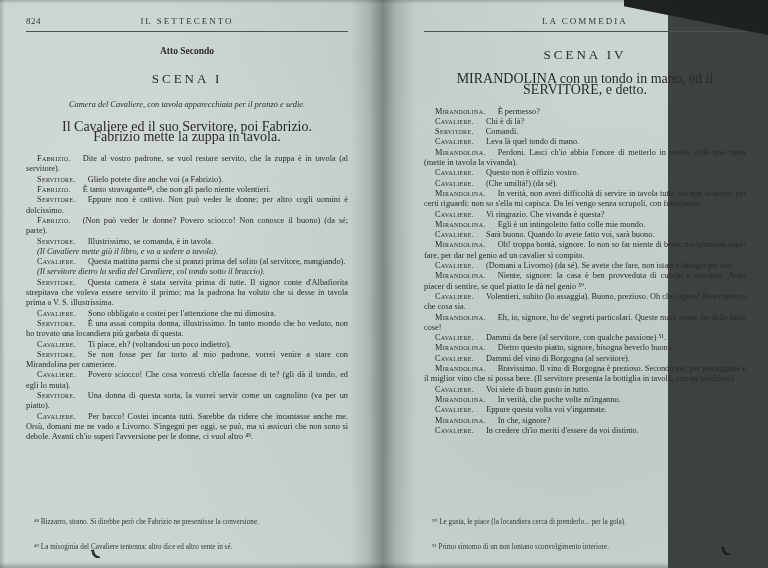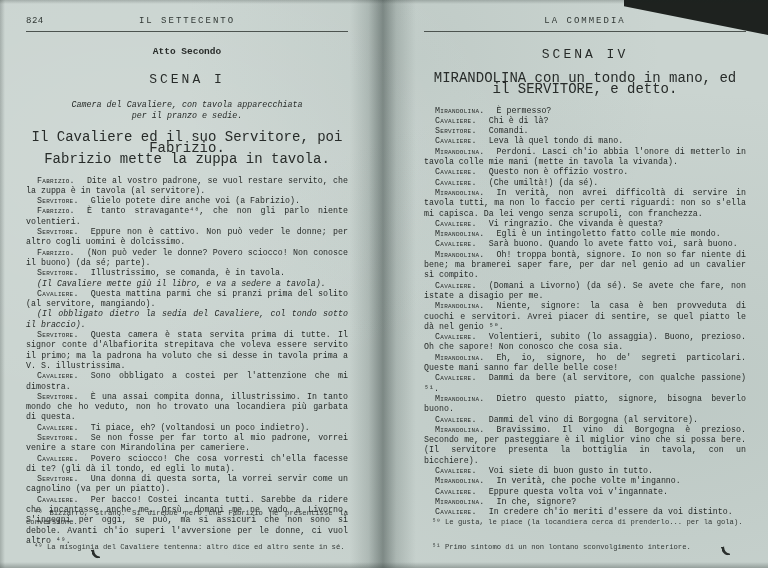--- a/index.html
+++ b/index.html
@@ -2,27 +2,26 @@
 <html><head>
 <meta charset="utf-8">
 <style>
   * { margin:0; padding:0; box-sizing:border-box; }
   html,body { width:768px; height:568px; overflow:hidden; }
   body {
     font-family:"Liberation Serif","DejaVu Serif",serif;
     background:#3c4240;
   }
   .spread {
-    position:relative; width:768px; height:568px;
+    position:relative; width:668px; height:568px;
     background:
       radial-gradient(ellipse at 18% 28%, rgba(255,255,255,0.10), transparent 45%),
       radial-gradient(ellipse at 85% 70%, rgba(130,150,145,0.18), transparent 55%),
       radial-gradient(ellipse at 55% 10%, rgba(120,140,135,0.12), transparent 40%),
       #cad4d0;
-    font-family: Liberation Mono, monospace;
   }
   .page {
     position:absolute; top:16px; height:538px; width:322px;
     color:#272b29; overflow:hidden;
   }
   .page-left-pos { left:26px; }
   .page-right-pos { left:424px; }
 
   .page-header { position:relative; height:12px; font-size:9px; letter-spacing:2px; text-align:center; color:#303734; }
   .pgnum-left  { position:absolute; left:0;  top:0; letter-spacing:0.5px; }
@@ -100,21 +99,21 @@
     <div class="dialogue">
 
     <p class="line"><span class="speaker">Fabrizio.</span><span class="line-text">Dite al vostro padrone, se vuol restare servito, che la zuppa è in tavola (al servitore).</span></p>
         <p class="line"><span class="speaker">Servitore.</span><span class="line-text">Glielo potete dire anche voi (a Fabrizio).</span></p>
         <p class="line"><span class="speaker">Fabrizio.</span><span class="line-text">È tanto stravagante⁴⁸, che non gli parlo niente volentieri.</span></p>
         <p class="line"><span class="speaker">Servitore.</span><span class="line-text">Eppure non è cattivo. Non può veder le donne; per altro cogli uomini è dolcissimo.</span></p>
         <p class="line"><span class="speaker">Fabrizio.</span><span class="line-text">(Non può veder le donne? Povero sciocco! Non conosce il buono) (da sé; parte).</span></p>
         <p class="line"><span class="speaker">Servitore.</span><span class="line-text">Illustrissimo, se comanda, è in tavola.</span></p>
         <p class="line stage"><span class="line-text">(Il Cavaliere mette giù il libro, e va a sedere a tavola).</span></p>
         <p class="line"><span class="speaker">Cavaliere.</span><span class="line-text">Questa mattina parmi che si pranzi prima del solito (al servitore, mangiando).</span></p>
-        <p class="line stage"><span class="line-text">(Il obbligato dietro la sedia del Cavaliere, col tondo sotto il braccio).</span></p>
+        <p class="line stage"><span class="line-text">(Il servitore dietro la sedia del Cavaliere, col tondo sotto il braccio).</span></p>
         <p class="line"><span class="speaker">Servitore.</span><span class="line-text">Questa camera è stata servita prima di tutte. Il signor conte d'Albafiorita strepitava che voleva essere servito il primo; ma la padrona ha voluto che si desse in tavola prima a V. S. illustrissima.</span></p>
         <p class="line"><span class="speaker">Cavaliere.</span><span class="line-text">Sono obbligato a costei per l'attenzione che mi dimostra.</span></p>
         <p class="line"><span class="speaker">Servitore.</span><span class="line-text">È una assai compita donna, illustrissimo. In tanto mondo che ho veduto, non ho trovato una locandiera più garbata di questa.</span></p>
         <p class="line"><span class="speaker">Cavaliere.</span><span class="line-text">Ti piace, eh? (voltandosi un poco indietro).</span></p>
         <p class="line"><span class="speaker">Servitore.</span><span class="line-text">Se non fosse per far torto al mio padrone, vorrei venire a stare con Mirandolina per cameriere.</span></p>
         <p class="line"><span class="speaker">Cavaliere.</span><span class="line-text">Povero sciocco! Che cosa vorresti ch'ella facesse di te? (gli dà il tondo, ed egli lo muta).</span></p>
         <p class="line"><span class="speaker">Servitore.</span><span class="line-text">Una donna di questa sorta, la vorrei servir come un cagnolino (va per un piatto).</span></p>
         <p class="line"><span class="speaker">Cavaliere.</span><span class="line-text">Per bacco! Costei incanta tutti. Sarebbe da ridere che incantasse anche me. Orsù, domani me ne vado a Livorno. S'ingegni per oggi, se può, ma si assicuri che non sono sì debole. Avanti ch'io superi l'avversione per le donne, ci vuol altro ⁴⁹.</span></p>
       </div>
 

